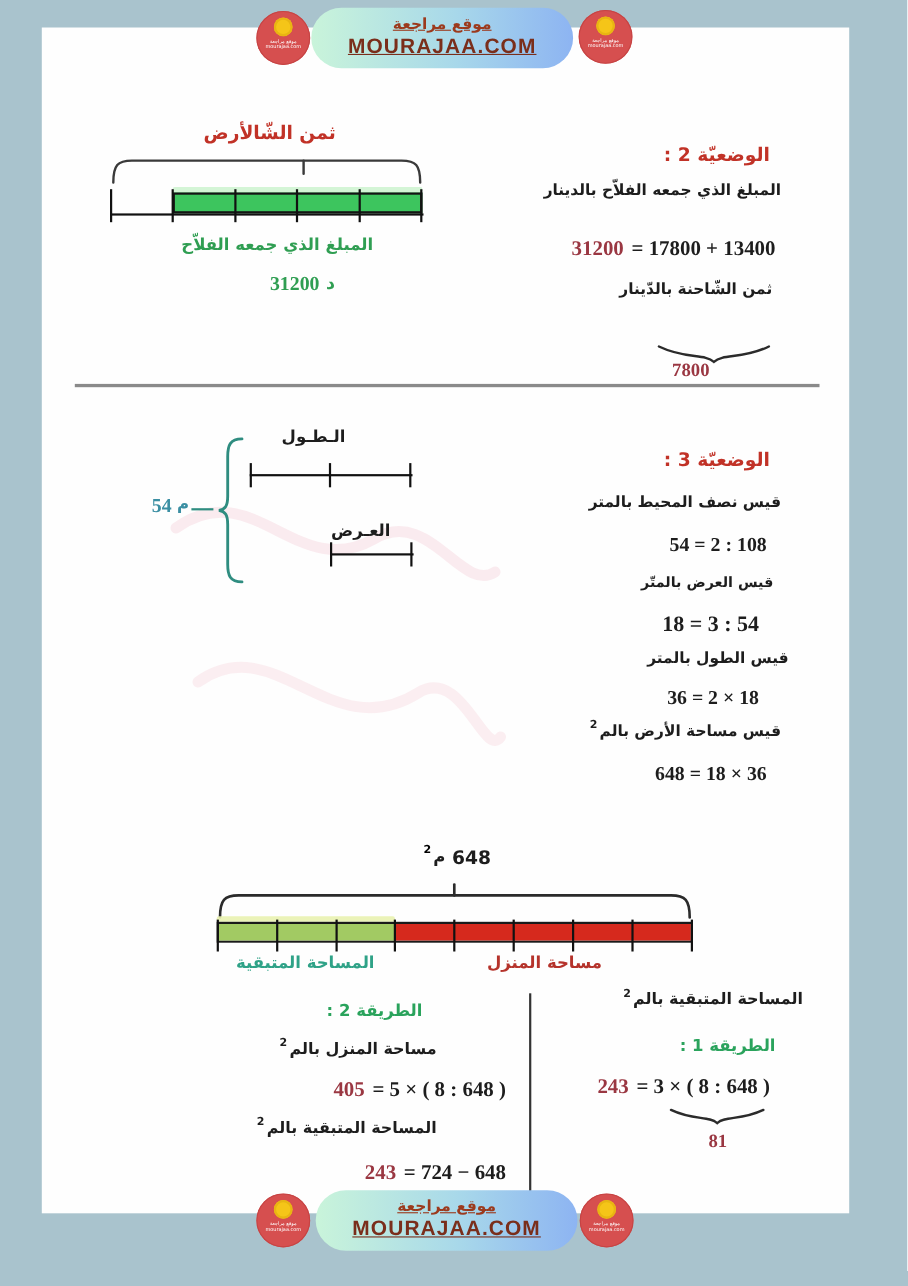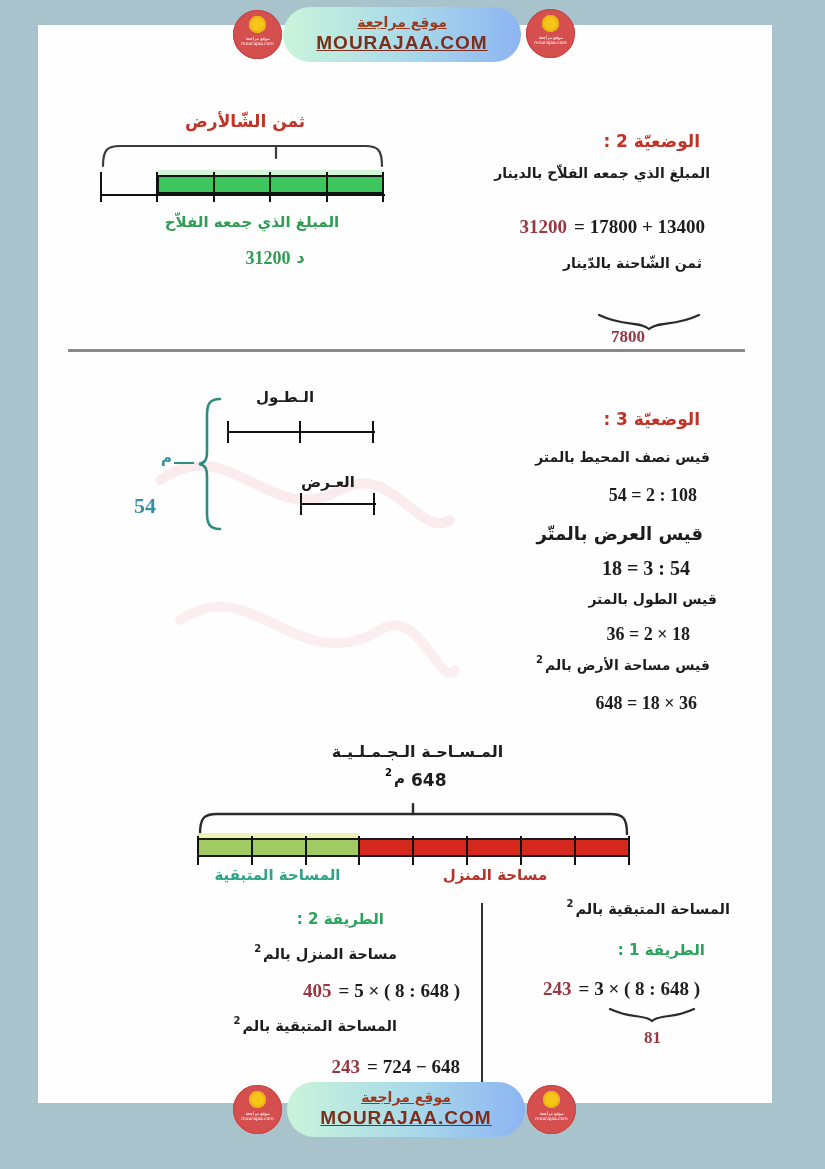--- a/index.html
+++ b/index.html
@@ -107,46 +107,45 @@
   <div class="abs" style="left:300px;top:493px;width:76px;height:22px;">
     <div class="hline" style="left:0;top:10px;width:76px;height:2.2px;"></div>
     <div class="tick" style="left:0;top:0;height:22px;"></div>
     <div class="tick" style="left:73px;top:0;height:22px;"></div>
   </div>
   <svg class="abs" style="left:196px;top:397px;" width="26" height="134" viewBox="0 0 26 134">
     <path d="M24,2 C13,2 11,8 11,18 L11,54 C11,63 9,66 3,67 C9,68 11,71 11,80 L11,116 C11,126 13,132 24,132" stroke="#2f8d80" stroke-width="2.6" fill="none" stroke-linecap="round"></path>
   </svg>
   <div class="abs" style="left:174px;top:462px;width:20px;height:2.4px;background:#2f8d80;"></div>
   <div class="abs" style="left:120px;top:449px;width:52px;display:flex;justify-content:flex-end;gap:5px;">
-    <span class="maroon teal" style="color:#3b8fa3;font-size:22px;margin-top:44px;">54</span>
+    <span class="maroon teal" style="color:#3b8fa3;font-size:18px;">54</span>
     <span class="ar" style="color:#3b8fa3;font-size:15px;">م</span>
   </div>
 
   <div class="abs ar red-title" style="right:125px;top:409px;">الوضعيّة 3 :</div>
   <div class="abs ar" style="right:115px;top:449px;font-size:14px;">قيس نصف المحيط بالمتر</div>
   <div class="eq abs" style="right:128px;top:485px;font-size:18px;">
     <span>54 = 2 : 108</span>
   </div>
-  <div class="abs ar" style="right:122px;top:523px;font-size:18px;text-align:right;">قيس العرض بالمتّر</div>
+  <div class="abs ar" style="right:122px;top:523px;font-size:13px;text-align:right;">قيس العرض بالمتّر</div>
   <div class="eq abs" style="right:135px;top:557px;font-size:20px;">
     <span>18 = 3 : 54</span>
   </div>
   <div class="abs ar" style="right:108px;top:591px;font-size:14px;">قيس الطول بالمتر</div>
   <div class="eq abs" style="right:135px;top:624px;font-size:18px;">
     <span>36 = 2 × 18</span>
   </div>
   <div class="abs ar supline" style="right:115px;top:657px;font-size:14px;">
     <sup>2</sup>
     <span>قيس مساحة الأرض بالم</span>
   </div>
   <div class="eq abs" style="right:128px;top:693px;font-size:18px;">
     <span>648 = 18 × 36</span>
   </div>
 
-  <div class="abs ar" style="left:290px;top:742px;width:255px;text-align:center;font-size:16px;">المـسـاحـة الـجـمـلـيـة</div>
   <div class="abs supline" style="left:385px;top:770px;">
     <sup style="font-weight:bold;">2</sup>
     <span class="ar" style="font-size:15px;margin-right:4px;">م</span>
     <span class="ar" style="font-size:17px;">648</span>
   </div>
   <svg class="abs" style="left:197px;top:803px;" width="433" height="33" viewBox="0 0 433 33">
     <path d="M3,31 C3,15 7,11 20,11 L413,11 C426,11 430,15 430,31" stroke="#2b2b2b" stroke-width="2.4" fill="none" stroke-linecap="round"></path>
     <path d="M216,11 L216,1" stroke="#2b2b2b" stroke-width="2.4" stroke-linecap="round"></path>
   </svg>
   <div class="abs" style="left:197px;top:836px;width:433px;height:30px;">

